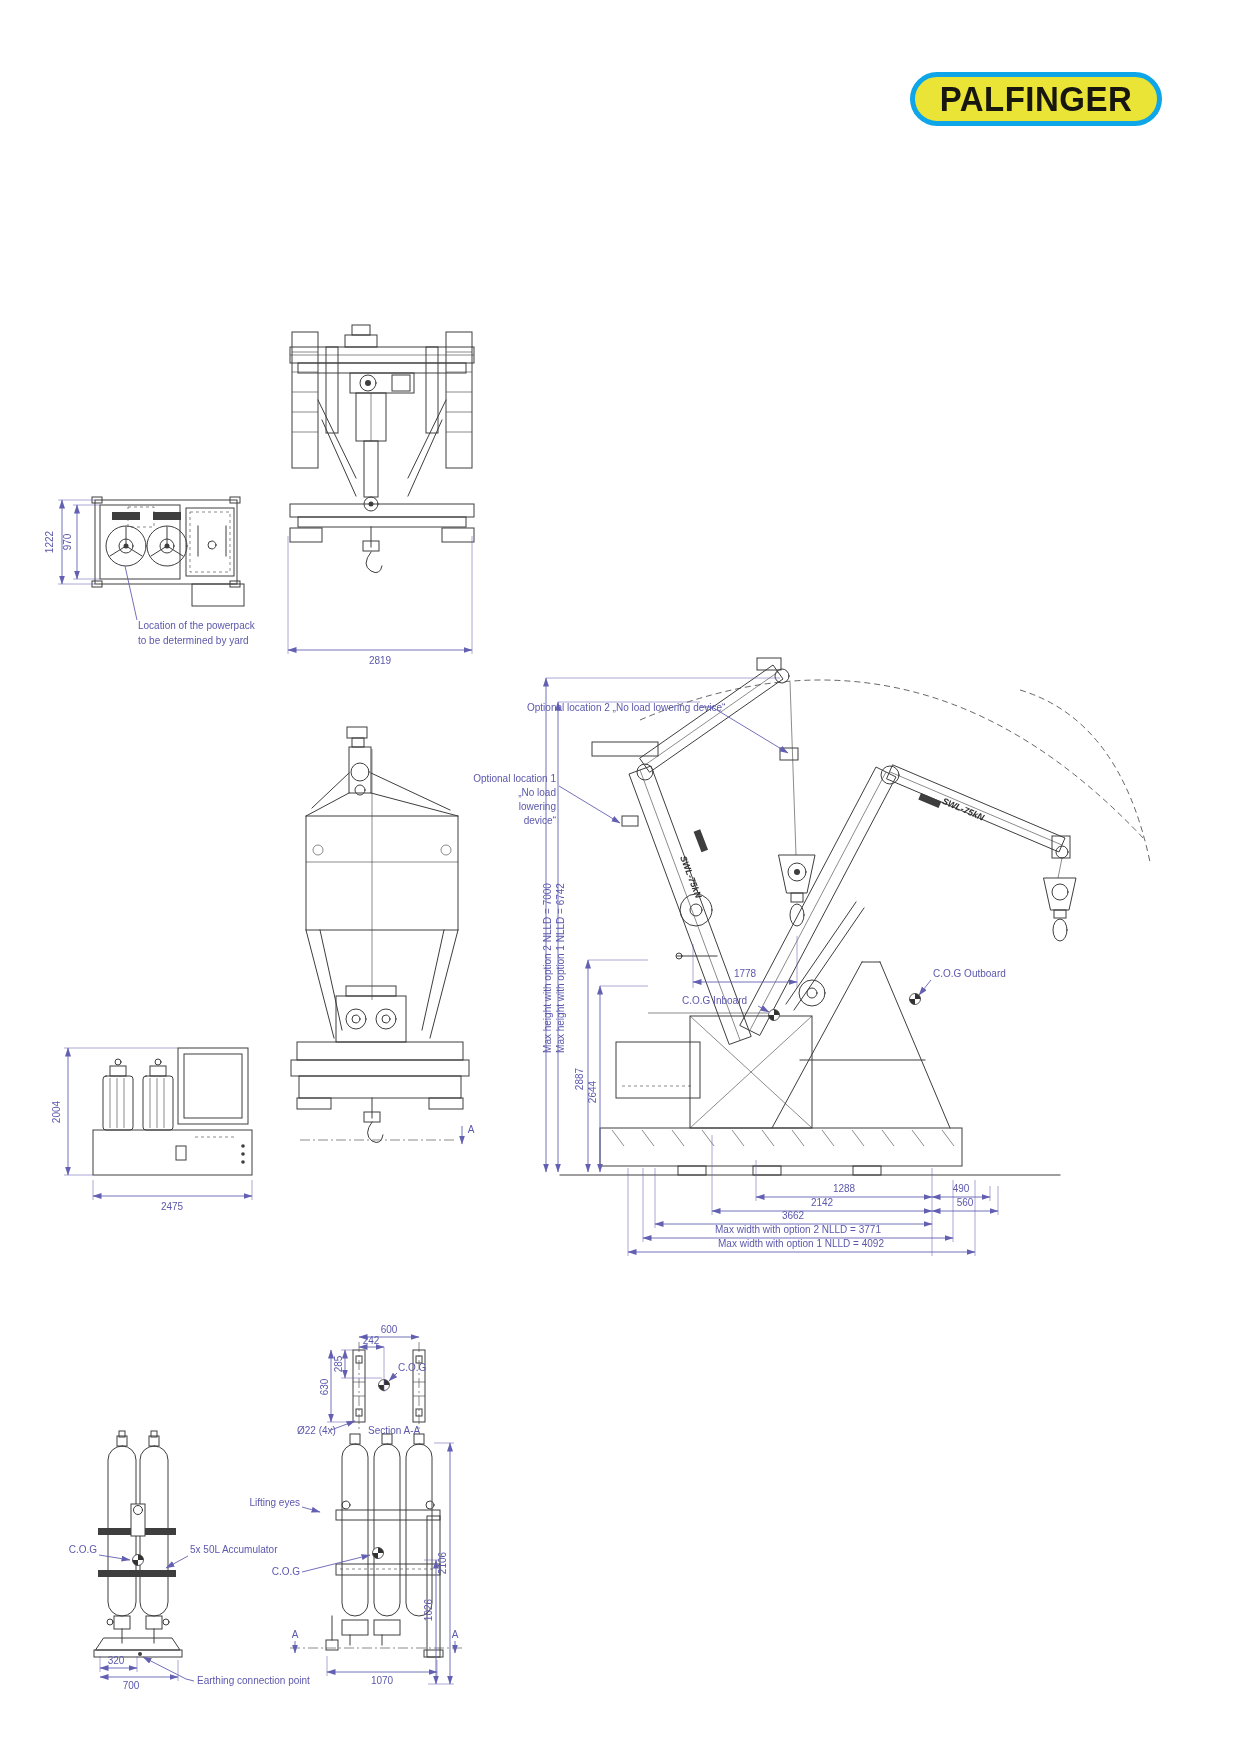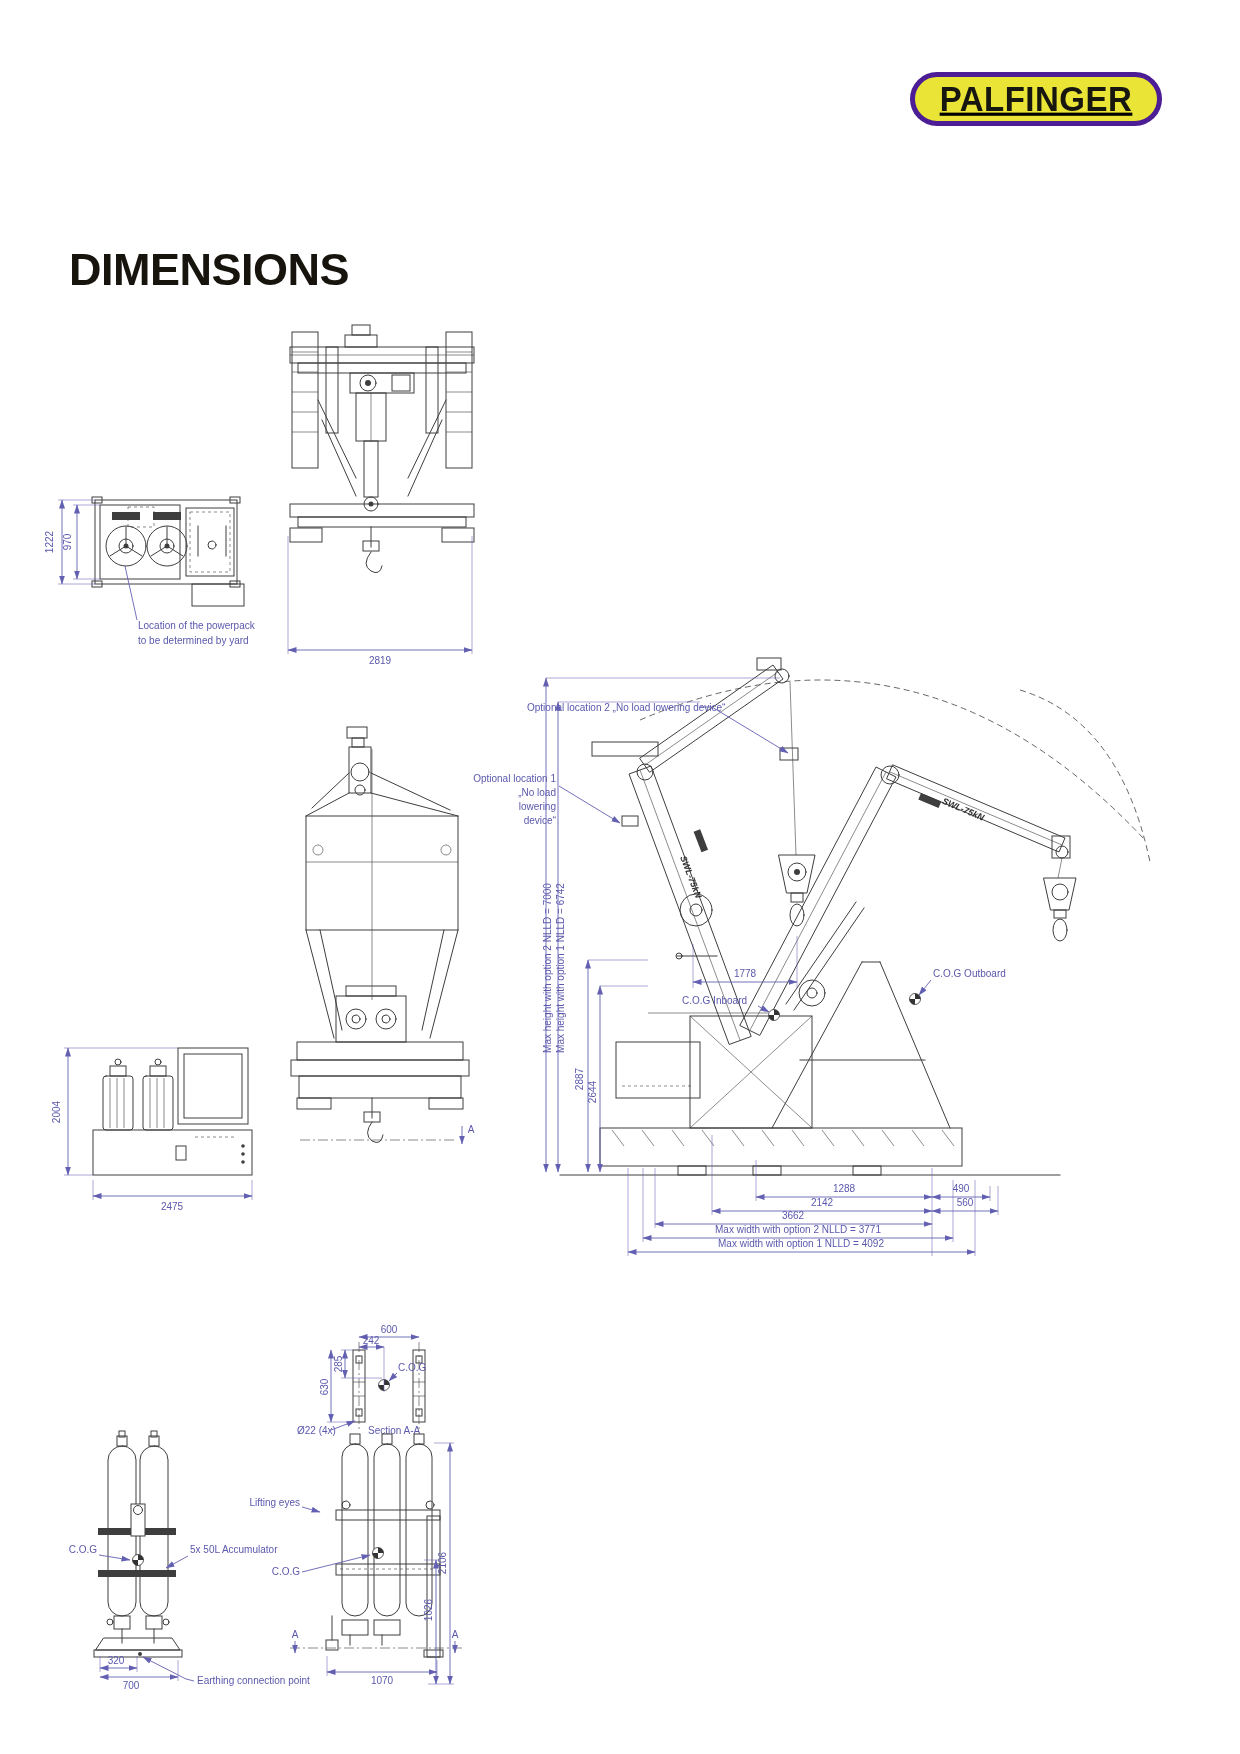--- a/index.html
+++ b/index.html
@@ -1,17 +1,17 @@
 <!DOCTYPE html>
 <html><head>
 <meta charset="utf-8">
 <style>
   html,body{margin:0;padding:0;background:#ffffff;}
   .page{position:relative;width:1240px;height:1754px;background:#fff;font-family:"Liberation Sans",sans-serif;overflow:hidden;}
-  .logo{position:absolute;left:910px;top:72px;width:252px;height:54px;background:#e9e435;border:5px solid #4c1d95;border-radius:34px;display:flex;align-items:center;justify-content:center;box-sizing:border-box;text-decoration:underline;}
+  .logo{position:absolute;left:910px;top:72px;width:252px;height:54px;background:#e9e435;border:5px solid #0ea5e9;border-radius:34px;display:flex;align-items:center;justify-content:center;box-sizing:border-box;}
   .logo span{font-weight:700;font-size:33px;letter-spacing:0.5px;color:#17160f;transform:scaleY(1.05);}
   .title{position:absolute;left:69px;top:244px;font-size:45px;font-weight:700;letter-spacing:-0.5px;color:#16140d;}
   svg text{font-family:"Liberation Sans",sans-serif;}
   .ln{stroke:#3e3e3e;stroke-width:1;fill:none;stroke-linecap:square;}
   .lnt{stroke:#3e3e3e;stroke-width:0.6;fill:none;}
   .fil{fill:#3e3e3e;stroke:none;}
   .dsh{stroke-dasharray:3,3;}
   .dd{stroke-dasharray:10,3,2,3;}
   .arc{stroke:#3e3e3e;stroke-width:0.8;fill:none;stroke-dasharray:6,4;}
   .dl{stroke:#6360b2;stroke-width:0.9;fill:none;}
@@ -21,21 +21,20 @@
 </style>
 </head>
 <body>
 
 <div class="page">
 
   <div class="logo">
     <span>PALFINGER</span>
   </div>
 
-  <div class="title">DIMENSIONS</div>
 
   <svg width="1240" height="1754" viewBox="0 0 1240 1754">
     <defs>
       <marker id="ar" markerWidth="10" markerHeight="8" refX="8.5" refY="3" orient="auto-start-reverse" markerUnits="userSpaceOnUse">
         <path d="M0,0 L9,3 L0,6 Z" fill="#6360b2"></path>
       </marker>
       <g id="cog">
         <circle r="5.5" fill="#ffffff" stroke="#333" stroke-width="0.8"></circle>
         <path d="M0,0 L5.5,0 A5.5,5.5 0 0 0 0,-5.5 Z" fill="#333"></path>
         <path d="M0,0 L-5.5,0 A5.5,5.5 0 0 0 0,5.5 Z" fill="#333"></path>

